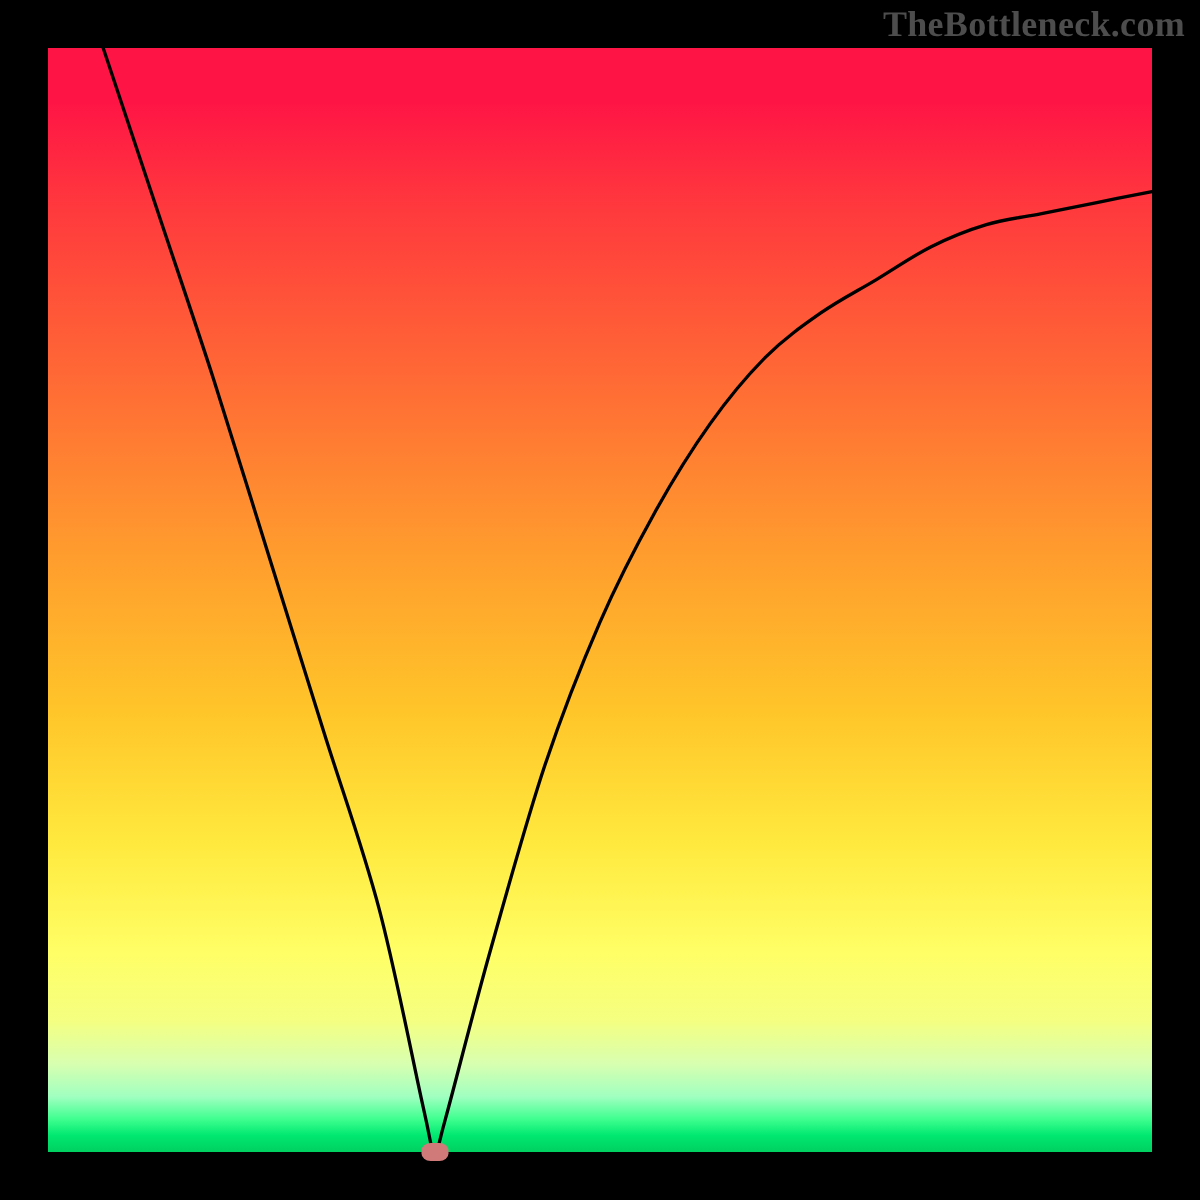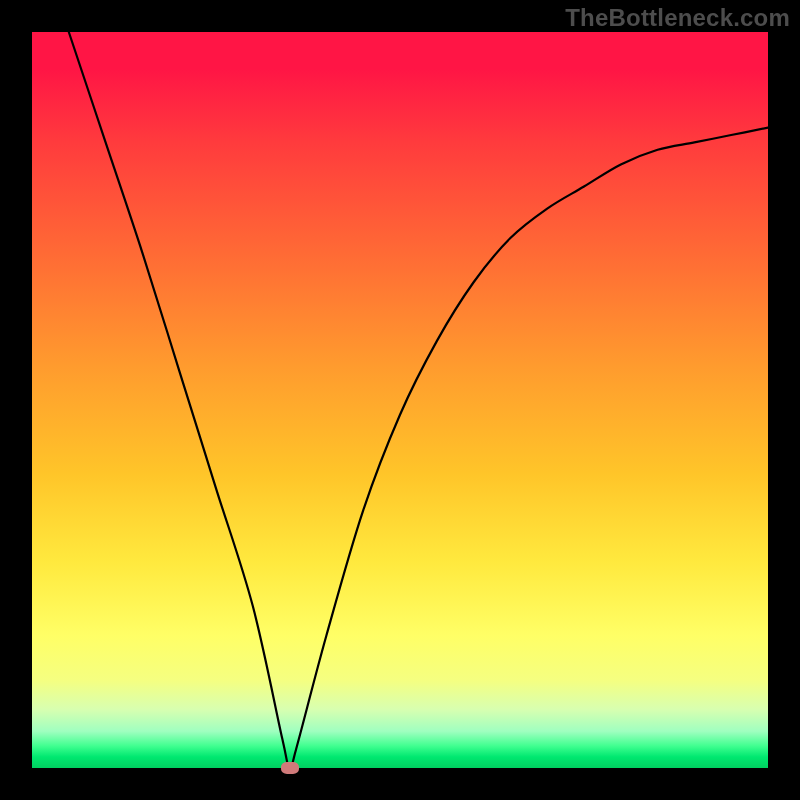--- a/index.html
+++ b/index.html
@@ -7,21 +7,21 @@
   .frame {
     position: relative;
     width: 800px;
     height: 800px;
     background: #000;
   }
   .watermark {
     position: absolute;
     top: 4px;
     right: 10px;
-    font-family: Liberation Sans, sans-serif;
+    font-family: Liberation Serif, serif;
     font-size: 24px;
     font-weight: 600;
     color: #4d4d4d;
     letter-spacing: 0.2px;
     z-index: 50;
   }
   .plot-area {
     position: absolute;
     left: 32px;
     top: 32px;

